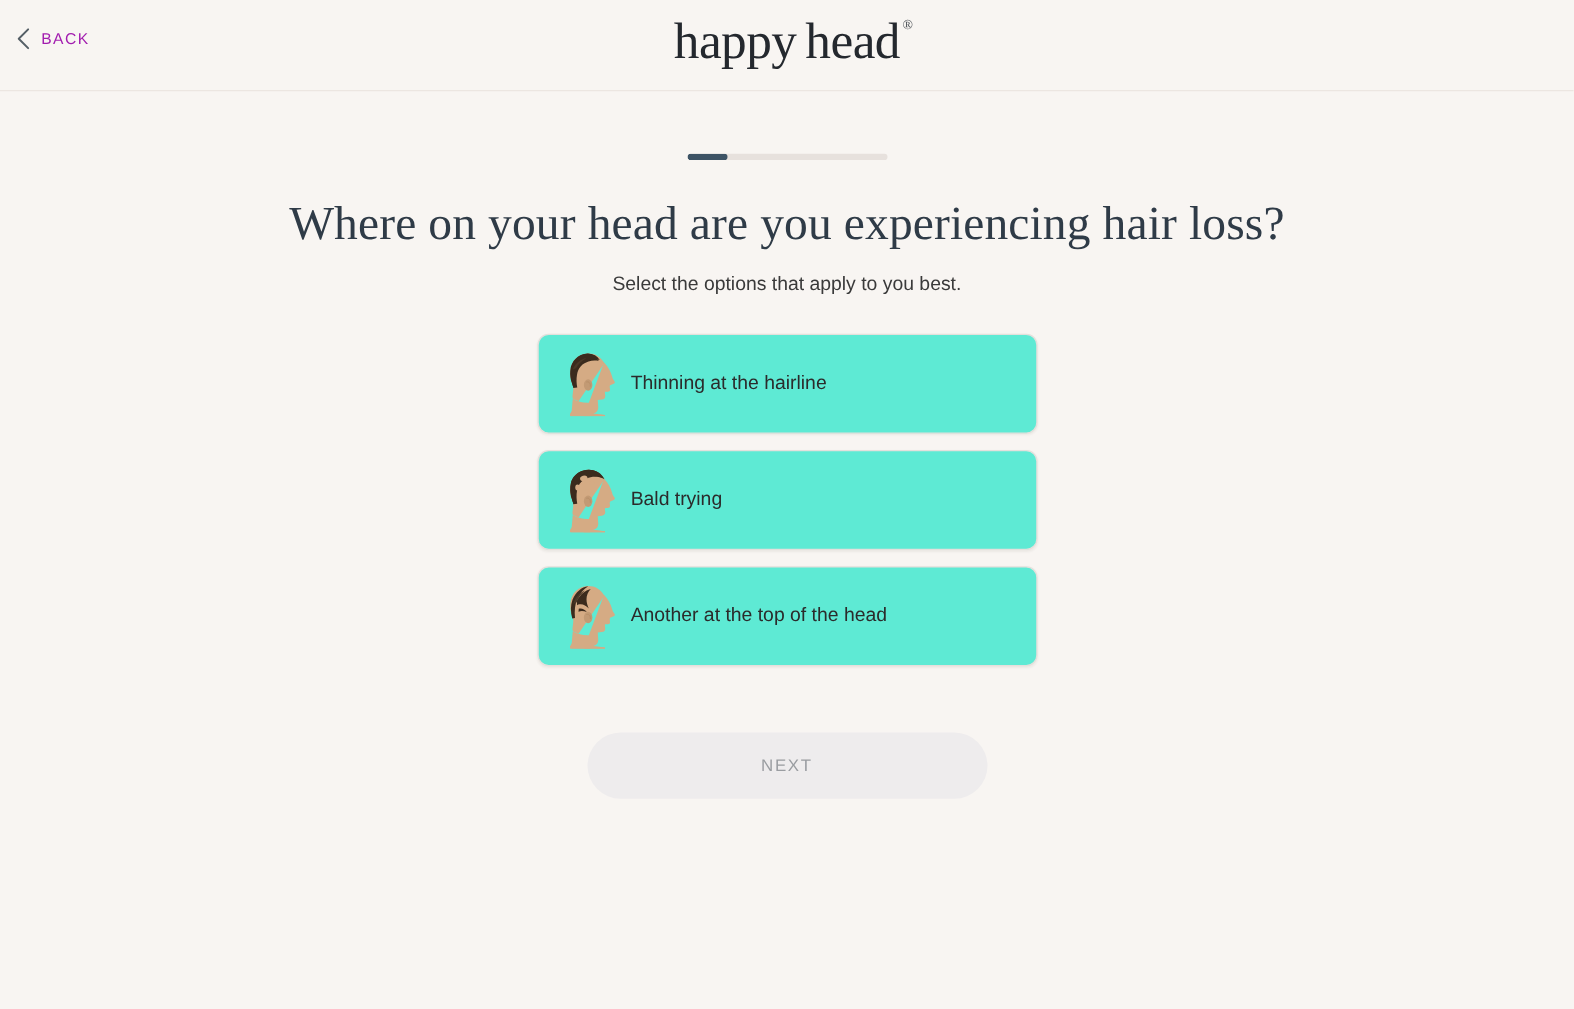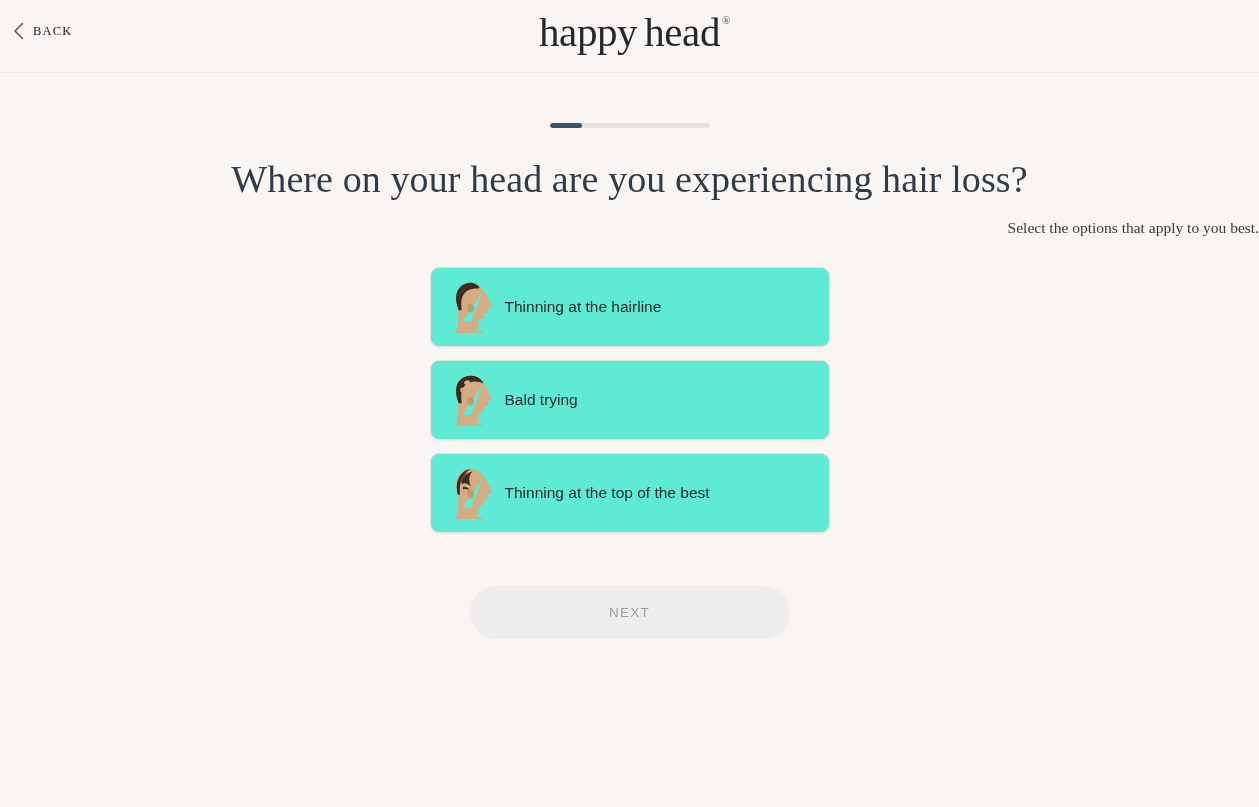--- a/index.html
+++ b/index.html
@@ -23,22 +23,22 @@
     left: 13px; top: 22px;
     display: flex; align-items: center;
     gap: 9px;
     cursor: pointer;
     background: none; border: none; padding: 0;
   }
   .back-chevron { display: block; line-height: 0; }
   .back-label {
     font-size: 12.5px;
     letter-spacing: 1.15px;
-    color: #0f172a;
-    font-family: Liberation Serif, serif;
+    color: #a21caf;
+    font-family: Liberation Sans, sans-serif;
   }
   .logo-wrap {
     position: absolute;
     left: 0; right: 0; top: 8px;
     text-align: center;
     pointer-events: none;
   }
   .logo {
     display: inline-block;
     position: relative;
@@ -80,24 +80,23 @@
     text-align: center;
     font-family: "Liberation Serif", "DejaVu Serif", serif;
     font-weight: 400;
     font-size: 38px;
     line-height: 1.1;
     color: #2f3b47;
     letter-spacing: 0.1px;
   }
   .page-subtitle {
     margin: 18px 0 0 0;
-    text-align: right;
+    text-align: center;
     font-size: 15.5px;
     color: #3a3a3a;
-    font-family: Liberation Serif, serif;
   }
 
   
   .options {
     width: 400px;
     margin: 30px auto 0 auto;
     display: flex;
     flex-direction: column;
     gap: 13px;
   }
@@ -210,21 +209,21 @@
             <path d="M30.5 9.5 C27.5 4.2 22.6 1.6 17.2 1.8 C9.6 2.1 4.1 7.6 3.3 15.2 C2.9 19.0 3.3 22.0 4.6 25.4 C5.4 27.5 5.8 29.0 5.6 30.6 L5.0 35.6 C4.8 37.2 5.2 38.0 6.6 38.6 L10.2 40.1 C11.1 40.5 11.5 41.1 11.6 42.1 L12.0 46.4 C12.2 48.4 13.4 49.6 15.5 49.8 L31.0 51.0 L31.0 52 L3 52 L3 50 Z" fill="#d5ab84"></path>
             <path d="M30.2 9.0 C33.6 12.4 35.6 16.4 36.6 20.0 C37.1 21.8 37.4 22.6 38.3 23.6 C39.2 24.6 39.1 25.5 37.9 26.0 L35.6 27.0 C34.9 27.3 34.7 27.8 34.8 28.6 L35.0 30.6 C35.1 31.8 34.4 32.4 33.1 32.4 L31.6 32.4 C31.0 32.4 30.8 32.7 30.9 33.3 L31.2 35.5 C31.4 37.2 30.3 38.4 28.5 38.6 L25.2 38.9 L25.6 45.0 C25.7 47.4 24.3 49.2 21.6 49.8 L31 51 L31 52 L14 52 Z" fill="#d5ab84"></path>
             <ellipse cx="17.5" cy="27" rx="3.4" ry="4.6" fill="#c29a74"></ellipse>
             <path d="M16.0 24.6 C18.2 24.0 19.6 25.6 19.2 28.2" fill="none" stroke="#b98f68" stroke-width="0.8"></path>
             <path d="M5.2 38.0 C9.0 40.5 14 41.6 19 41.2 L19 52 L4 52 Z" fill="#d5ab84"></path>
             <path d="M5.0 12.8 C7.6 6.6 12.2 2.6 17.6 2.0 C14.2 4.2 11.0 7.2 9.0 11.6 C7.0 16.2 6.4 21.6 7.0 27.4 L4.8 27.8 C3.4 22.6 3.3 17.4 5.0 12.8 Z" fill="#3b2b1d"></path>
             <path d="M8.6 13.4 C11.2 8.6 15.0 5.4 19.6 4.2 C17.4 6.6 16.2 9.2 16.2 12.4 C16.2 15.0 17.0 17.4 18.0 19.8 C15.8 17.4 13.4 16.0 10.6 16.4 C9.8 16.5 9.2 16.8 8.6 17.2 Z" fill="#3b2b1d"></path>
             <path d="M10.0 20.0 C12.4 19.4 14.8 20.4 16.4 22.6 C14.0 21.8 11.8 21.6 9.8 22.4 Z" fill="#3b2b1d"></path>
             <path d="M5.6 16.0 C7.0 11.2 10.4 7.4 15.0 5.4 C12.0 8.0 9.6 11.0 8.2 15.0 Z" fill="#4a3827"></path>
           </svg></span>
-    <span class="option-label">Thinning at the top of the best</span>
+    <span class="option-label">Another at the top of the head</span>
   </div>
     </div>
 
   <div class="next-wrap">
     <button class="next-btn" disabled="disabled">NEXT</button>
   </div>
 
 </div>
 
 </body></html>

